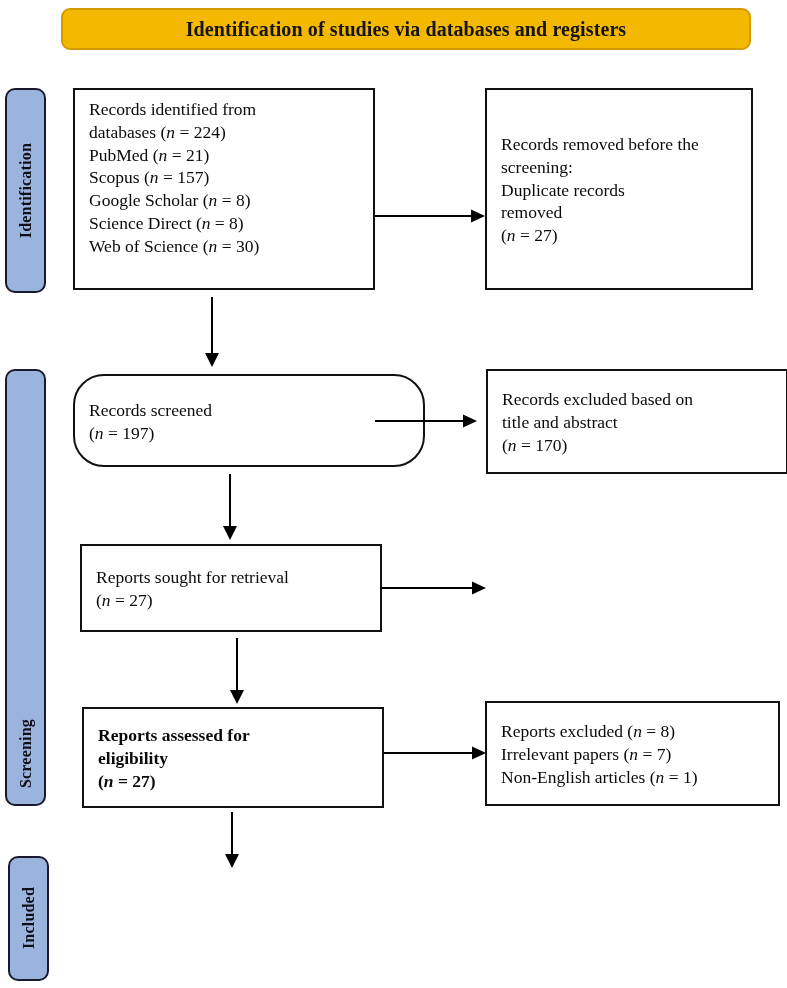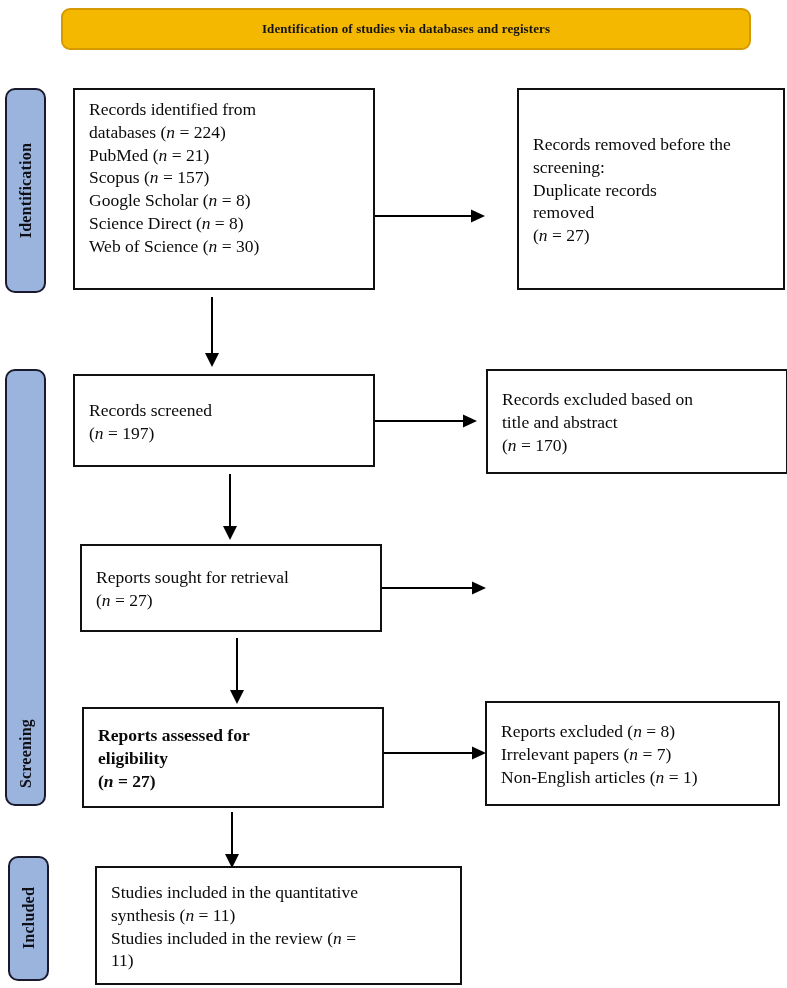--- a/index.html
+++ b/index.html
@@ -31,21 +31,21 @@
     border: 2px solid #D49A00;
     border-radius: 9px;
     box-sizing: border-box;
     display: flex;
     align-items: center;
     justify-content: center;
   }
   .header-banner .header-text {
     font-family: "Liberation Serif", "DejaVu Serif", serif;
     font-weight: bold;
-    font-size: 13px;
+    font-size: 20px;
     letter-spacing: 0.1px;
     color: #141414;
     text-align: center;
     white-space: nowrap;
   }
 
   
   .stage-bar {
     position: absolute;
     background: #9BB4DE;
@@ -88,24 +88,24 @@
     font-family: "Liberation Serif", "DejaVu Serif", serif;
     font-size: 17.5px;
     line-height: 1.30;
     color: #0a0a0a;
     white-space: pre-line;
   }
   .box.align-top { justify-content: flex-start; }
 
   
   #box-records-identified { left: 73px;  top: 88px;  width: 302px; height: 202px; }
-  #box-records-removed    { left: 485px; top: 88px; width: 268px; height: 202px; margin-left: 32px; }
-
-  
-  #box-records-screened   { left: 73px;  top: 374px; width: 302px; height: 93px; }
+  #box-records-removed    { left: 485px; top: 88px; width: 268px; height: 202px; }
+
+  
+  #box-records-screened   { left: 73px;  top: 374px; width: 352px; height: 93px; border-radius: 31px; }
   #box-records-excluded   { left: 473px; top: 369px; width: 302px; height: 105px; margin-left: 13px; }
 
   
   #box-reports-sought     { left: 80px;  top: 544px; width: 302px; height: 88px; }
   #box-reports-not-retrieved { left: 485px; top: 544px; width: 295px; height: 88px; }
 
   
   #box-reports-assessed   { left: 82px;  top: 707px; width: 302px; height: 101px; font-weight: bold; }
   #box-reports-excluded   { left: 485px; top: 701px; width: 295px; height: 105px; }
 
@@ -163,23 +163,20 @@
 
 
   <div class="box" id="box-reports-assessed">
     <span class="box-text">Reports assessed for<br>eligibility<br>(<span class="n">n</span> = 27)</span>
   </div>
 
   <div class="box" id="box-reports-excluded">
     <span class="box-text">Reports excluded (<span class="n">n</span> = 8)<br>Irrelevant papers (<span class="n">n</span> = 7)<br>Non-English articles (<span class="n">n</span> = 1)</span>
   </div>
 
-  <div class="box" id="box-studies-included">
-    <span class="box-text">Studies included in the quantitative<br>synthesis (<span class="n">n</span> = 11)<br>Studies included in the review (<span class="n">n</span> =<br>11)</span>
-  </div>
 
   <div class="arrow" style="left:375px; top:208px; width:112px; height:16px;">
     <svg width="112" height="16" viewBox="0 0 112 16">
       <line x1="0" y1="8" x2="96" y2="8" stroke="#000" stroke-width="2"></line>
       <polygon points="96,1.5 110,8 96,14.5" fill="#000"></polygon>
     </svg>
   </div>
 
   <div class="arrow" style="left:204px; top:297px; width:16px; height:72px;">
     <svg width="16" height="72" viewBox="0 0 16 72">

